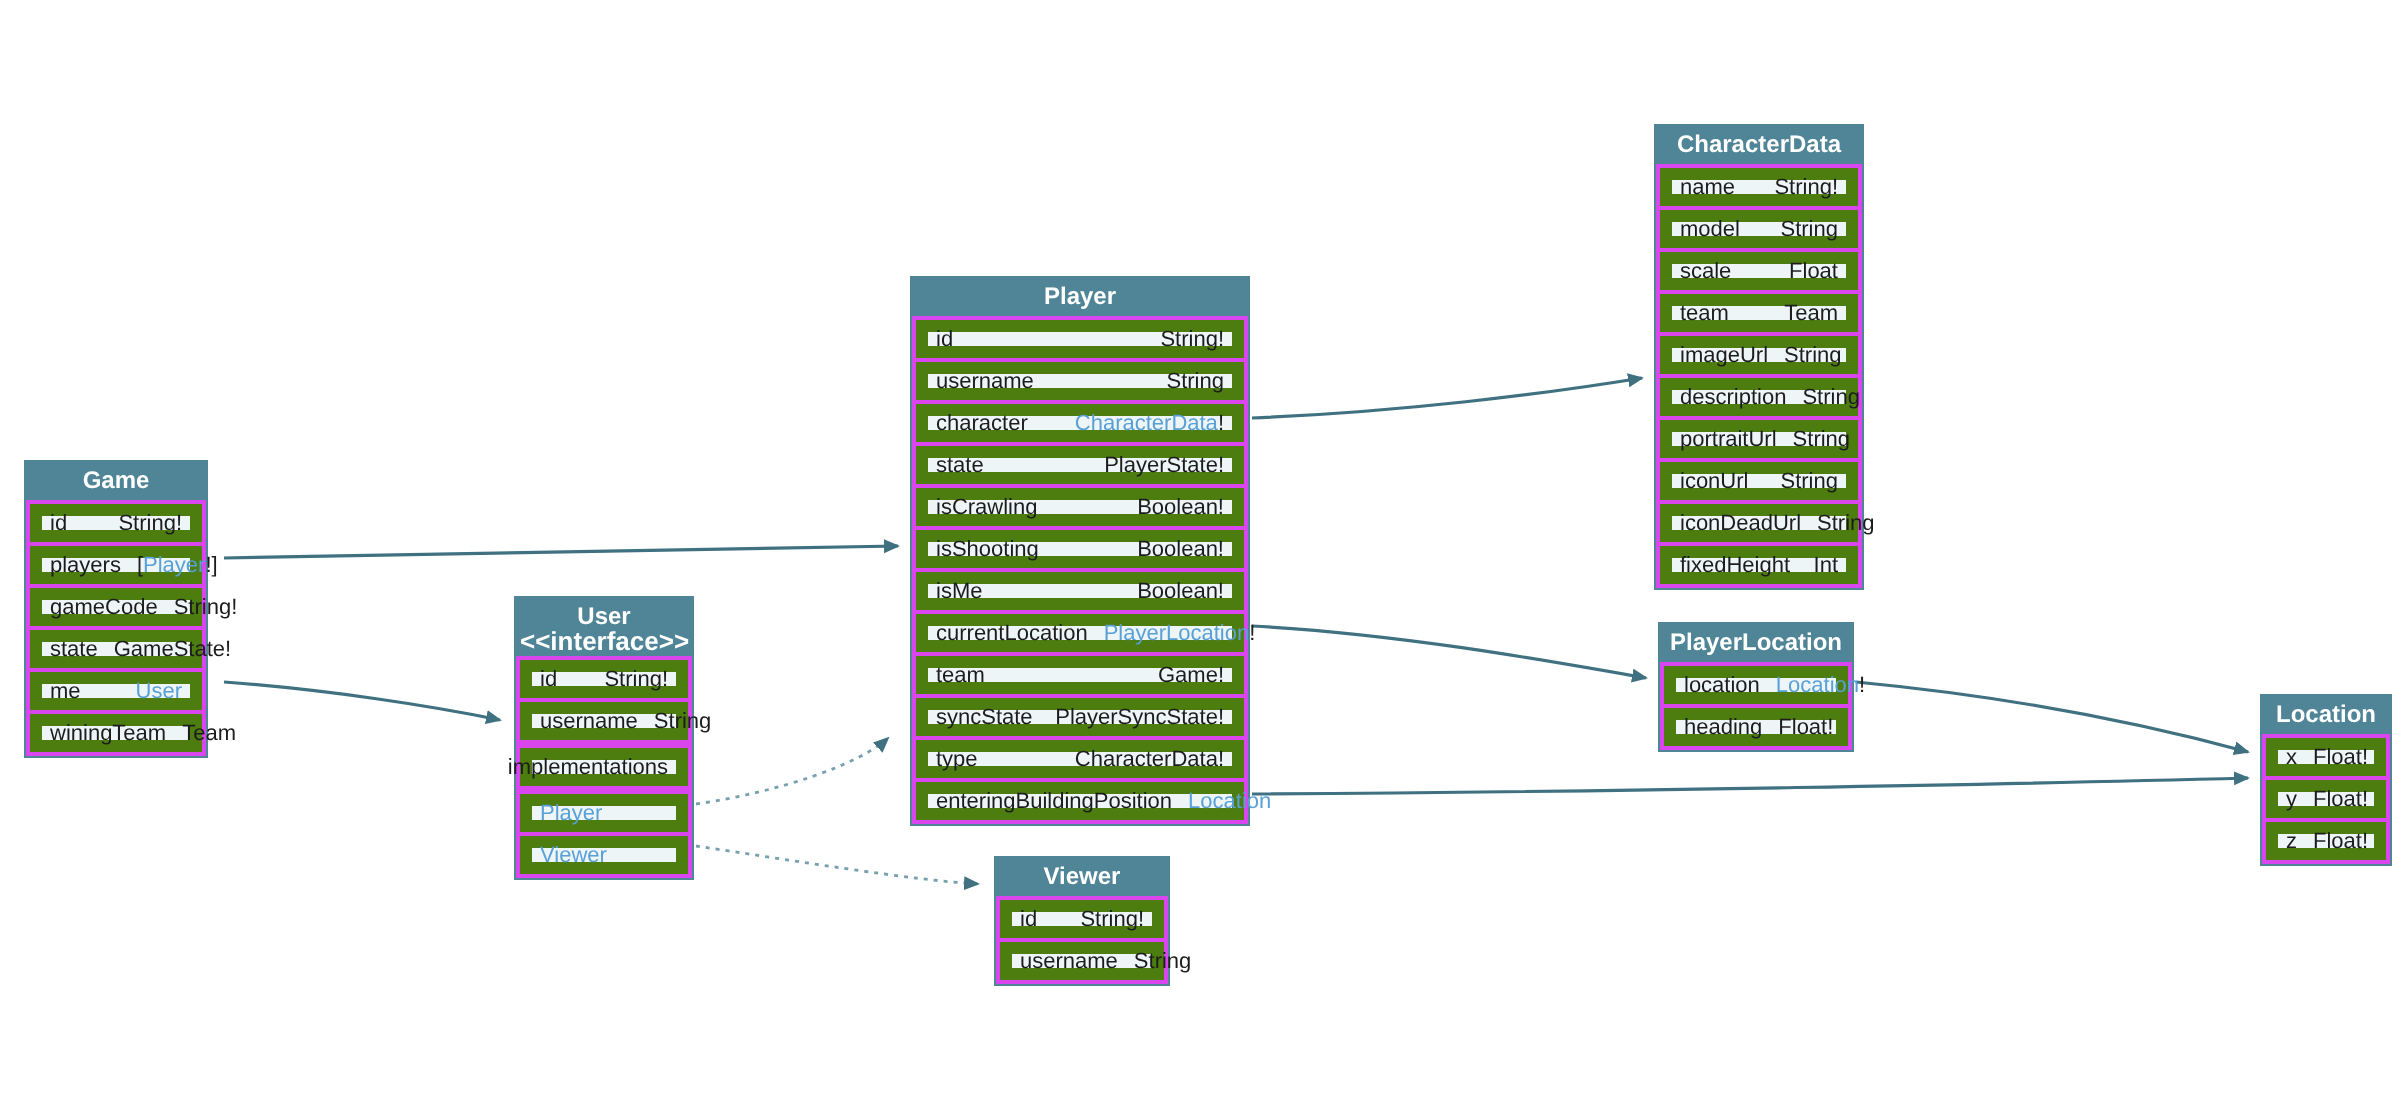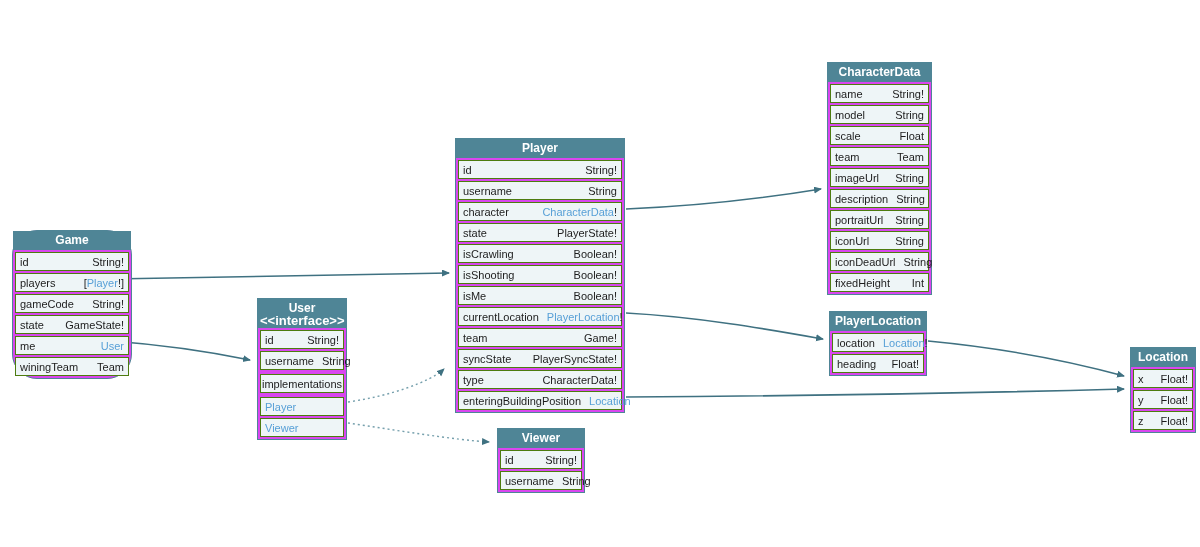--- a/index.html
+++ b/index.html
@@ -14,32 +14,32 @@
     box-sizing:border-box; font-size:11px; color:#1c1c1c;
   }
   .e-header {
     background:#4f8596; color:#ffffff; text-align:center;
     font-weight:bold; font-size:12px; line-height:15px; padding:2px 2px;
   }
   .e-header .stereotype { display:block; font-weight:bold; font-size:13px; line-height:10px; }
   .e-rows { padding:2px 0 0 0; }
   .row {
     box-sizing:border-box; height:19px; margin:0 2px 2px 2px; padding:2px 4px;
-    background:#eef5f7; border:1px solid #4d7c0f;
+    background:#eef5f7; border:6px solid #4d7c0f;
     display:flex; justify-content:space-between; align-items:center; gap:8px;
     white-space:nowrap;
   }
   .row .fname { color:#1c1c1c; }
   .row .ftype { color:#1c1c1c; text-align:right; }
   .row .tlink { color:#58a0d7; }
-  .row.section { justify-content:center; }
+  .row.section { justify-content:flex-end; }
   .row.impl { justify-content:flex-start; color:#58a0d7; }
 
   
-  #e-game           { left:12px;   top:230px; width:120px;border-radius:25px; }
+  #e-game           { left:12px;   top:230px; width:92px; }
   #e-user           { left:257px;  top:298px; width:90px;  }
   #e-player         { left:455px;  top:138px; width:170px; }
   #e-characterdata  { left:827px;  top:62px;  width:105px; }
   #e-playerlocation { left:829px;  top:311px; width:98px;  }
   #e-location       { left:1130px; top:347px; width:66px;  }
   #e-viewer         { left:497px;  top:428px; width:88px;  }
 </style>
 </head>
 <body>
 

